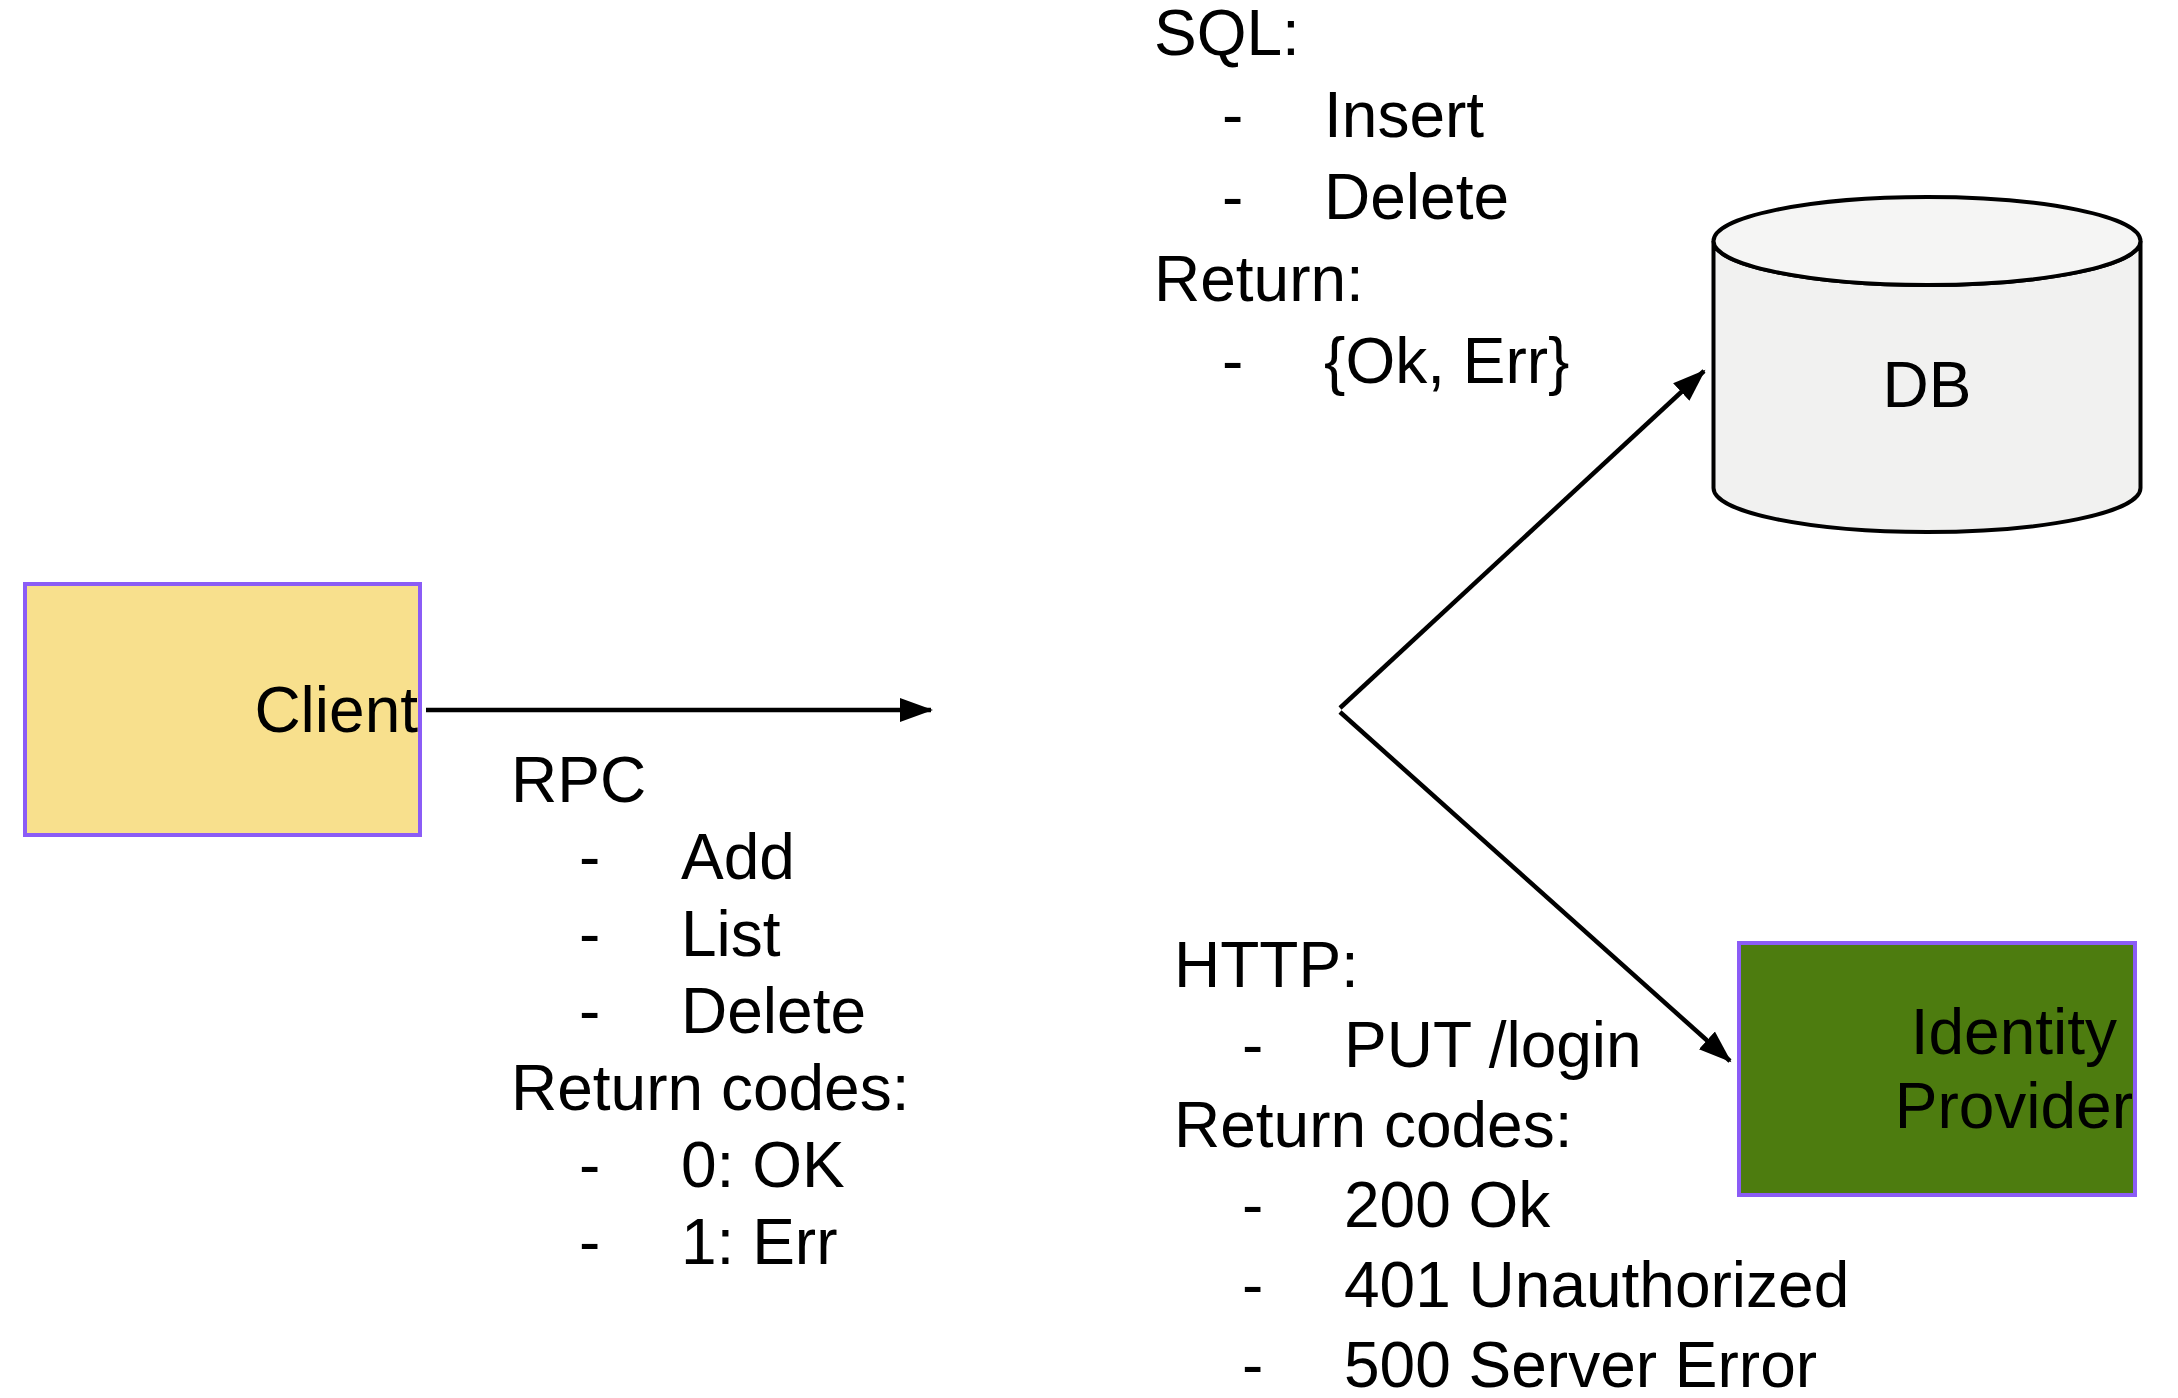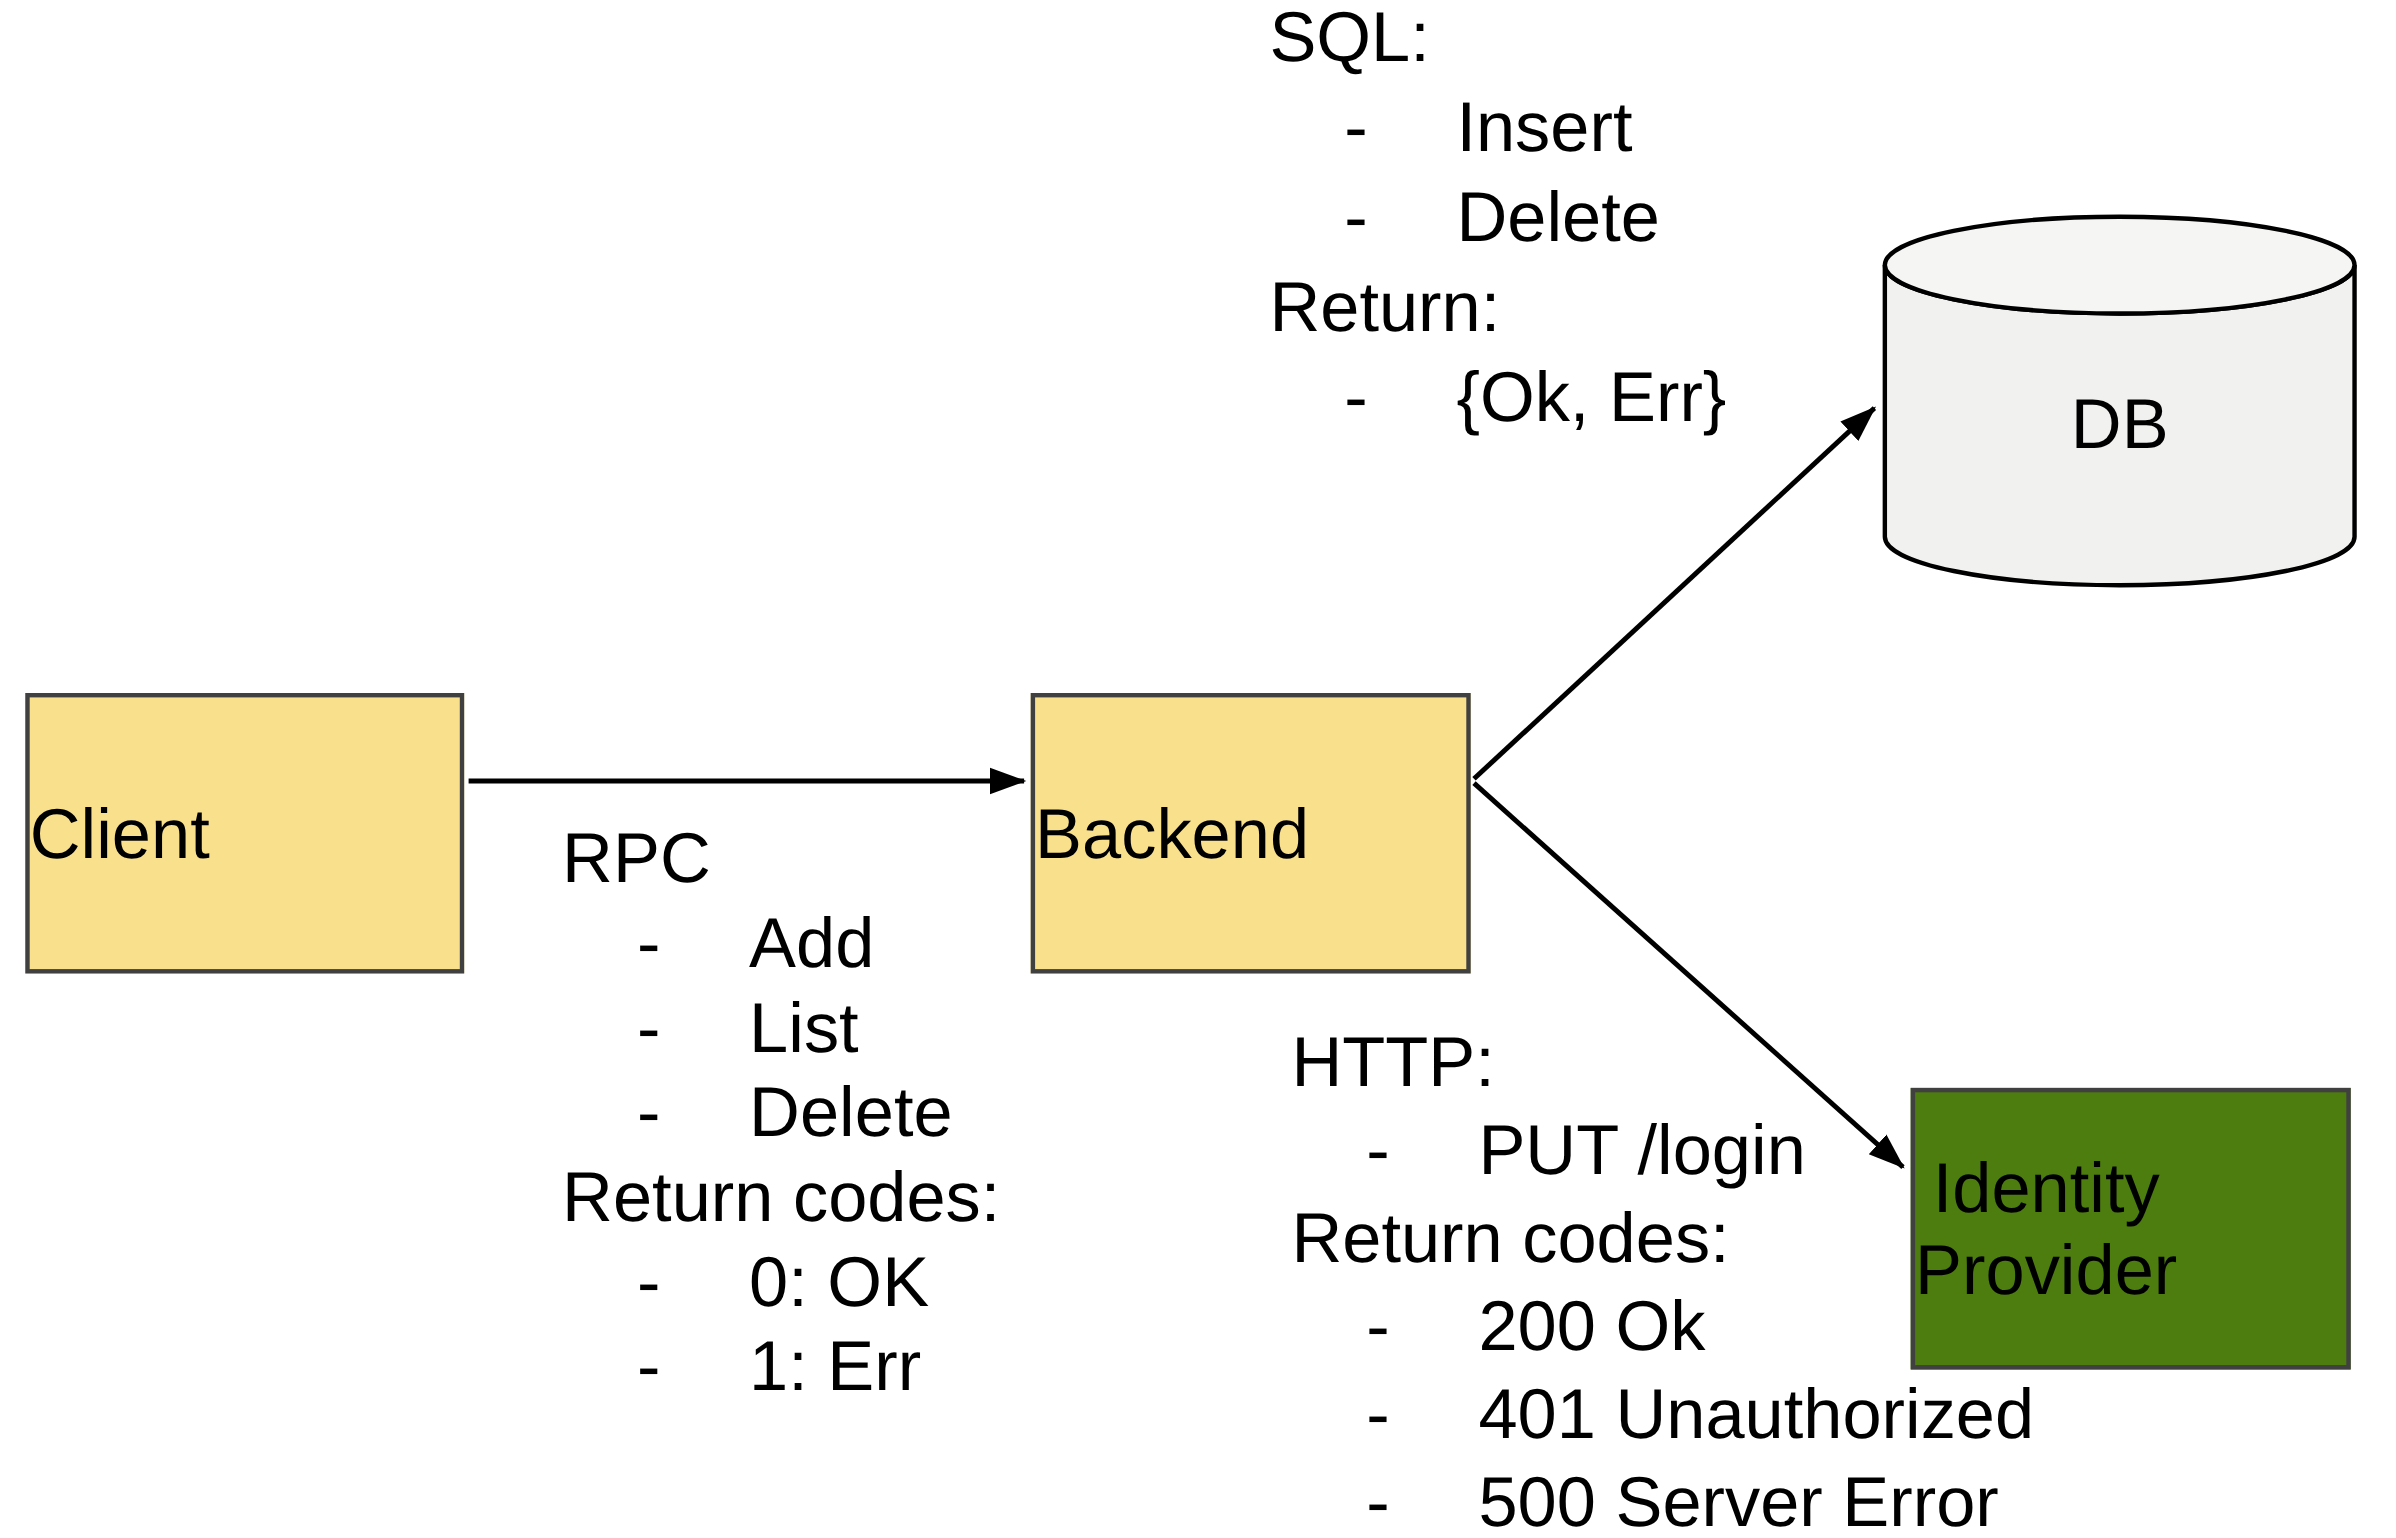--- a/index.html
+++ b/index.html
@@ -18,28 +18,27 @@
   }
   .layer {
     position: absolute;
     left: 0; top: 0;
     width: 2178px;
     height: 1398px;
   }
   .node {
     position: absolute;
     box-sizing: border-box;
-    border: 4px solid #404040;
+    border: 4px solid #8b5cf6;
     display: flex;
     align-items: center;
-    justify-content: flex-start;
+    justify-content: flex-end;
     text-align: center;
     font-size: 64px;
     line-height: 74px;
-    margin-top: 48px;
   }
   .node.yellow { background: #f8e08d; }
   .node.gray   { background: #4d7c0f; }
   .node-client  { left: 23px;   top: 582px; width: 399px; height: 255px; }
   .node-backend { left: 937px;  top: 582px; width: 400px; height: 255px; }
   .node-idp     { left: 1737px; top: 941px; width: 400px; height: 256px; }
   .db-label {
     position: absolute;
     left: 1711px; top: 300px;
     width: 432px; height: 170px;
@@ -82,23 +81,20 @@
 
     <line x1="426" y1="710" x2="931" y2="710" stroke="#000000" stroke-width="4.5" marker-end="url(#ah)"></line>
     <line x1="1340" y1="708" x2="1704" y2="371" stroke="#000000" stroke-width="4.5" marker-end="url(#ah)"></line>
     <line x1="1340" y1="712" x2="1730" y2="1061" stroke="#000000" stroke-width="4.5" marker-end="url(#ah)"></line>
   </svg>
 
   <div class="node yellow node-client">
     <span>Client</span>
   </div>
 
-  <div class="node yellow node-backend">
-    <span>Backend</span>
-  </div>
 
   <div class="node gray node-idp">
     <span>
       <span>Identity</span><br>
       <span>Provider</span>
     </span>
   </div>
 
   <div class="db-label">
     <span>DB</span>

